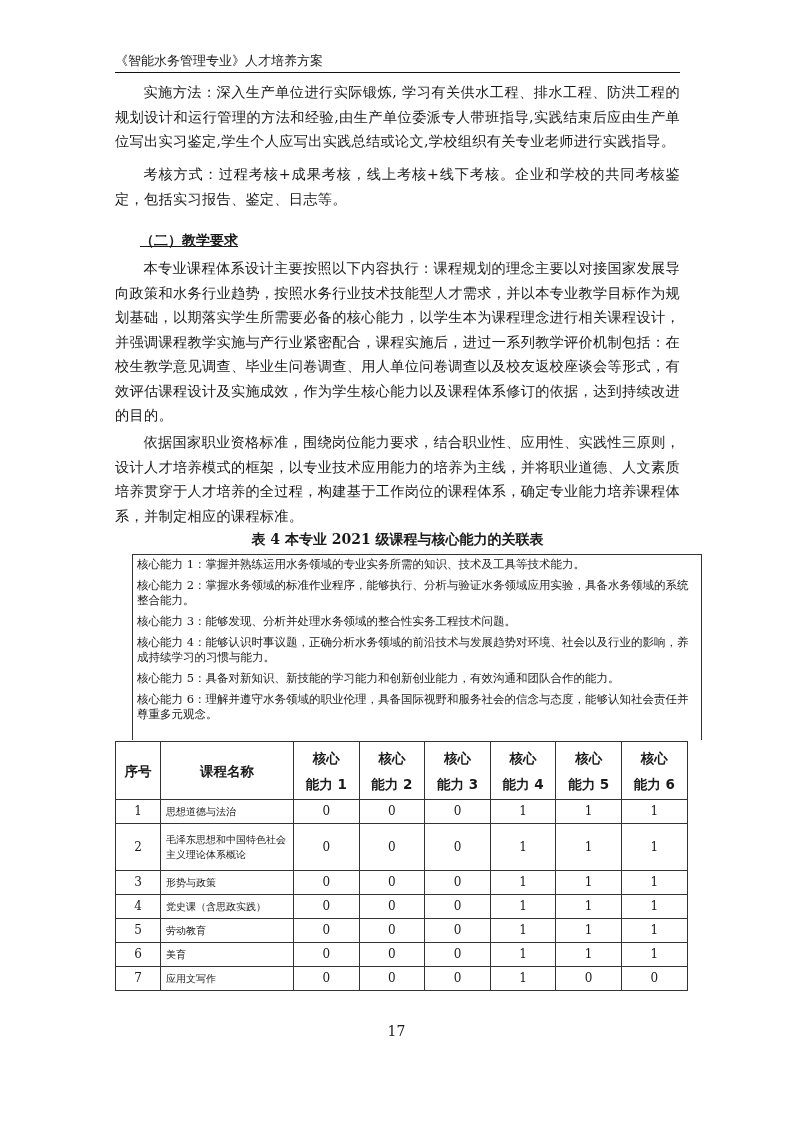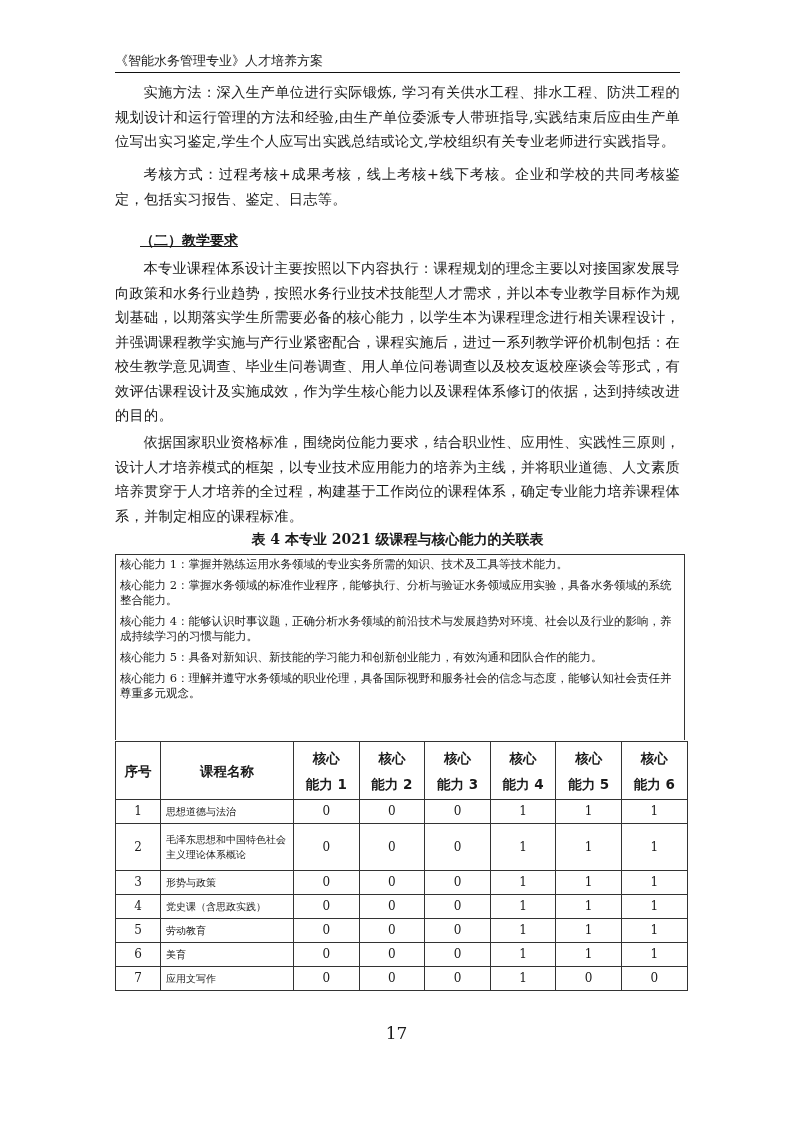--- a/index.html
+++ b/index.html
@@ -30,21 +30,21 @@
       font-weight: bold; font-size: 14px; line-height: 20px; text-decoration: underline;
     }
     #p-teach { top: 256px; }
     #p-basis { top: 430px; }
     .table-title {
       position: absolute; left: 115px; width: 565px; top: 530px;
       text-align: center; font-weight: bold; font-size: 14px; line-height: 18px;
       font-family: "DejaVu Serif", "Liberation Serif", serif;
     }
     .abilities {
-      position: absolute; left: 115px; top: 554px; width: 570px; height: 186px;
+      position: absolute; left: 132px; top: 554px; width: 570px; height: 186px;
       border: 1.2px solid #333; border-bottom: none;
       font-size: 11.5px; line-height: 15px;
       box-sizing: border-box; padding: 2px 4px 0 4px;
     }
     .ability { margin: 0 0 6px 0; }
     table.matrix {
       position: absolute; left: 115px; top: 741px; width: 572px;
       border-collapse: collapse; table-layout: fixed;
       font-size: 12px;
     }
@@ -56,21 +56,21 @@
       font-weight: bold; font-size: 13.5px; height: 57px; line-height: 26px;
     }
     table.matrix td { height: 23px; line-height: 15px; }
     table.matrix td.name { text-align: left; padding-left: 5px; font-size: 10px; }
     table.matrix tr.tall td { height: 46px; }
     col.c-no { width: 45px; }
     col.c-name { width: 133px; }
     col.c-ab { width: 65.6px; }
     .page-number {
       position: absolute; left: 0; width: 793px; top: 1023px;
-      text-align: center; font-size: 17px;
+      text-align: center; font-size: 14px;
     }
   </style>
 </head>
 <body>
 
 <div class="page-header">《智能水务管理专业》人才培养方案</div>
 <div class="header-rule"></div>
 
 <div class="body-text" id="p-impl">
   <p>实施方法：深入生产单位进行实际锻炼, 学习有关供水工程、排水工程、防洪工程的规划设计和运行管理的方法和经验,由生产单位委派专人带班指导,实践结束后应由生产单位写出实习鉴定,学生个人应写出实践总结或论文,学校组织有关专业老师进行实践指导。</p>
@@ -86,20 +86,21 @@
 </div>
 <div class="body-text" id="p-basis">
   <p>依据国家职业资格标准，围绕岗位能力要求，结合职业性、应用性、实践性三原则，设计人才培养模式的框架，以专业技术应用能力的培养为主线，并将职业道德、人文素质培养贯穿于人才培养的全过程，构建基于工作岗位的课程体系，确定专业能力培养课程体系，并制定相应的课程标准。</p>
 </div>
 
 <div class="table-title">表 4  本专业 2021 级课程与核心能力的关联表</div>
 
 <div class="abilities">
   <div class="ability">核心能力 1：掌握并熟练运用水务领域的专业实务所需的知识、技术及工具等技术能力。</div>
   <div class="ability">核心能力 2：掌握水务领域的标准作业程序，能够执行、分析与验证水务领域应用实验，具备水务领域的系统整合能力。</div>
+  <div class="ability">核心能力 3：能够发现、分析并处理水务领域的整合性实务工程技术问题。</div>
   <div class="ability">核心能力 4：能够认识时事议题，正确分析水务领域的前沿技术与发展趋势对环境、社会以及行业的影响，养成持续学习的习惯与能力。</div>
   <div class="ability">核心能力 5：具备对新知识、新技能的学习能力和创新创业能力，有效沟通和团队合作的能力。</div>
   <div class="ability">核心能力 6：理解并遵守水务领域的职业伦理，具备国际视野和服务社会的信念与态度，能够认知社会责任并尊重多元观念。</div>
 </div>
 
 <table class="matrix">
   <colgroup>
     <col class="c-no">
       <col class="c-name">
     <col class="c-ab">

